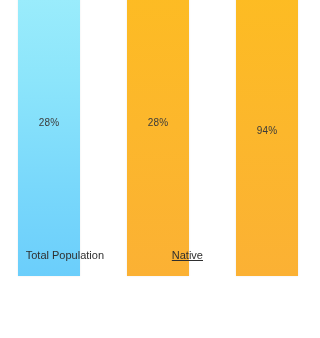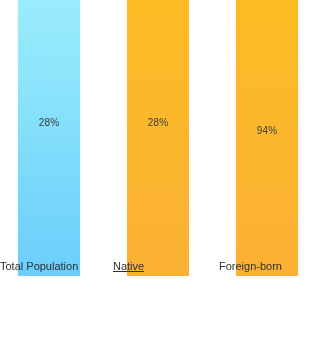--- a/index.html
+++ b/index.html
@@ -67,26 +67,25 @@
     position: absolute;
     left: 0;
     bottom: 0;
     width: 307px;
     height: 31px;
   }
 
   .axis-label {
     position: absolute;
     top: 8px;
-    text-align: left;
+    text-align: right;
     font-size: 11px;
     color: #2f2f2f;
     line-height: 1.1;
     white-space: nowrap;
-    margin-top: 11px;
   }
 </style>
 </head>
 <body>
 
 <div id="chart-root">
 
   <div class="plot-area">
 
     <div class="bar-group" style="left:18px; width:62px; height:300px;">
@@ -102,16 +101,15 @@
     <div class="bar-group" style="left:236px; width:62px; height:290px;">
       <div class="bar orange" style="height:290px;"></div>
       <div class="bar-value" style="bottom:140px;">94%</div>
     </div>
 
   </div>
 
   <div class="axis-labels">
     <div class="axis-label" style="left:0px; width:104px;">Total Population</div>
     <div class="axis-label" style="left:113px; width:90px;text-decoration:underline;">Native</div>
-    <div class="axis-label" style="left:219px; width:88px;">Foreign-born</div>
   </div>
 
 </div>
 
 </body></html>

